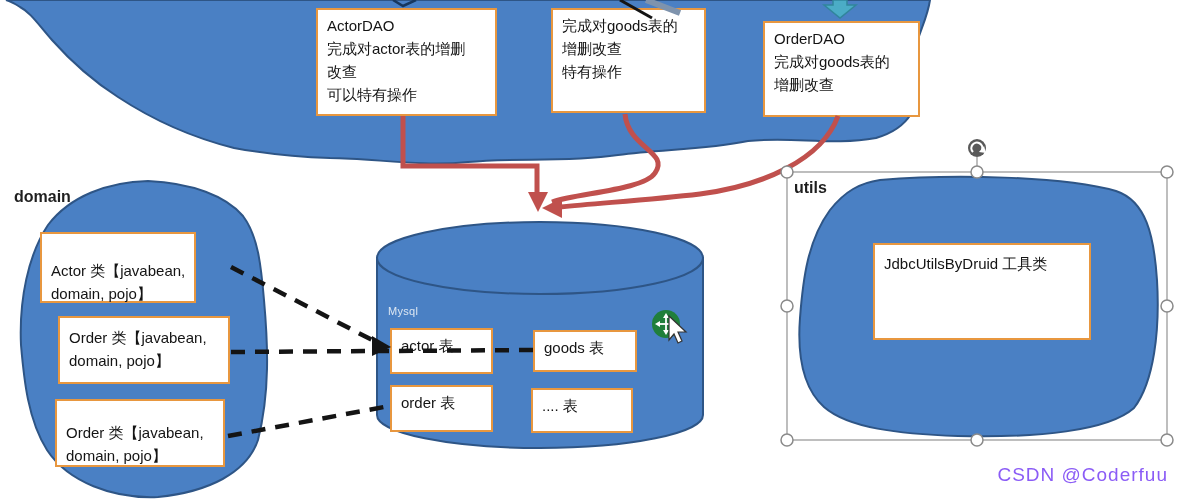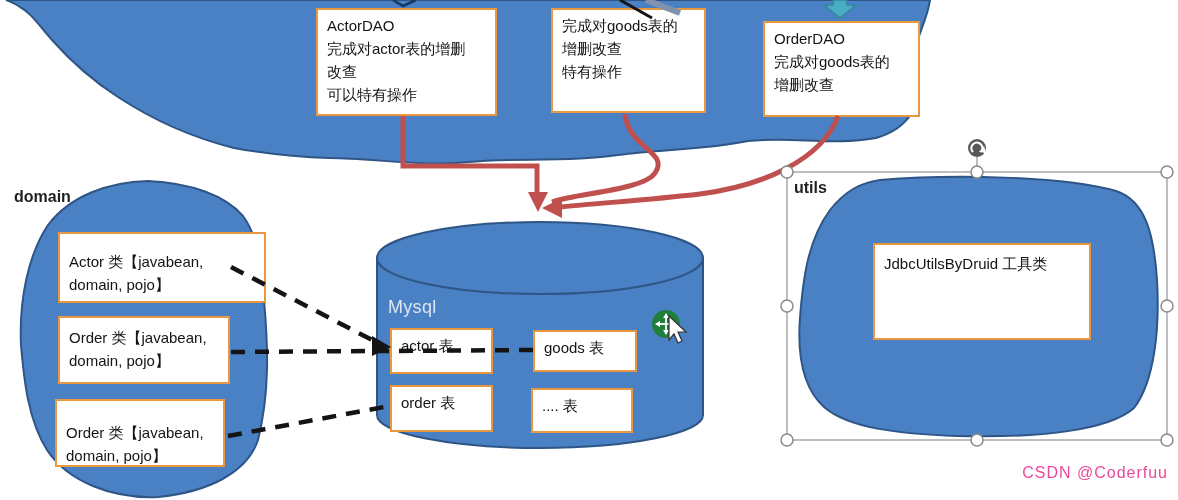--- a/index.html
+++ b/index.html
@@ -14,24 +14,24 @@
   .shapebox{
     position:absolute;background:#ffffff;border:2px solid #e8973f;
     box-sizing:border-box;font-size:15px;line-height:23px;color:#141414;
     padding:4px 9px;
   }
   .shapebox .t{white-space:nowrap;}
   .grouplabel{
     position:absolute;font-weight:bold;font-size:16px;color:#1f1f1f;
   }
   .dblabel{
-    position:absolute;font-size:18px;color:#dce6f2;letter-spacing:.3px;
+    position:absolute;font-size:11px;color:#dce6f2;letter-spacing:.3px;margin-top:8px;
   }
   .watermark{
-    position:absolute;right:10px;top:464px;font-size:16px;color:#ec4899;
+    position:absolute;right:10px;top:464px;font-size:19px;color:#8b5cf6;
     letter-spacing:1px;
   }
 </style>
 </head>
 <body>
 
 <div id="stage">
 
   <svg class="layer" width="1178" height="500" viewBox="0 0 1178 500">
 
@@ -94,21 +94,21 @@
     <div class="t">增删改查</div>
     <div class="t">特有操作</div>
   </div>
 
   <div class="shapebox" style="left:763px;top:21px;width:157px;height:96px;">
     <div class="t">OrderDAO</div>
     <div class="t">完成对goods表的</div>
     <div class="t">增删改查</div>
   </div>
 
-  <div class="shapebox" style="left:58px;top:232px;width:208px;height:71px;padding-top:16px;">
+  <div class="shapebox" style="left:40px;top:232px;width:156px;height:71px;padding-top:25px;">
     <div class="t">Actor 类【javabean,</div>
     <div class="t">domain, pojo】</div>
   </div>
 
   <div class="shapebox" style="left:58px;top:316px;width:172px;height:68px;padding-top:8px;">
     <div class="t">Order 类【javabean,</div>
     <div class="t">domain, pojo】</div>
   </div>
 
   <div class="shapebox" style="left:55px;top:399px;width:170px;height:68px;padding-top:20px;">

